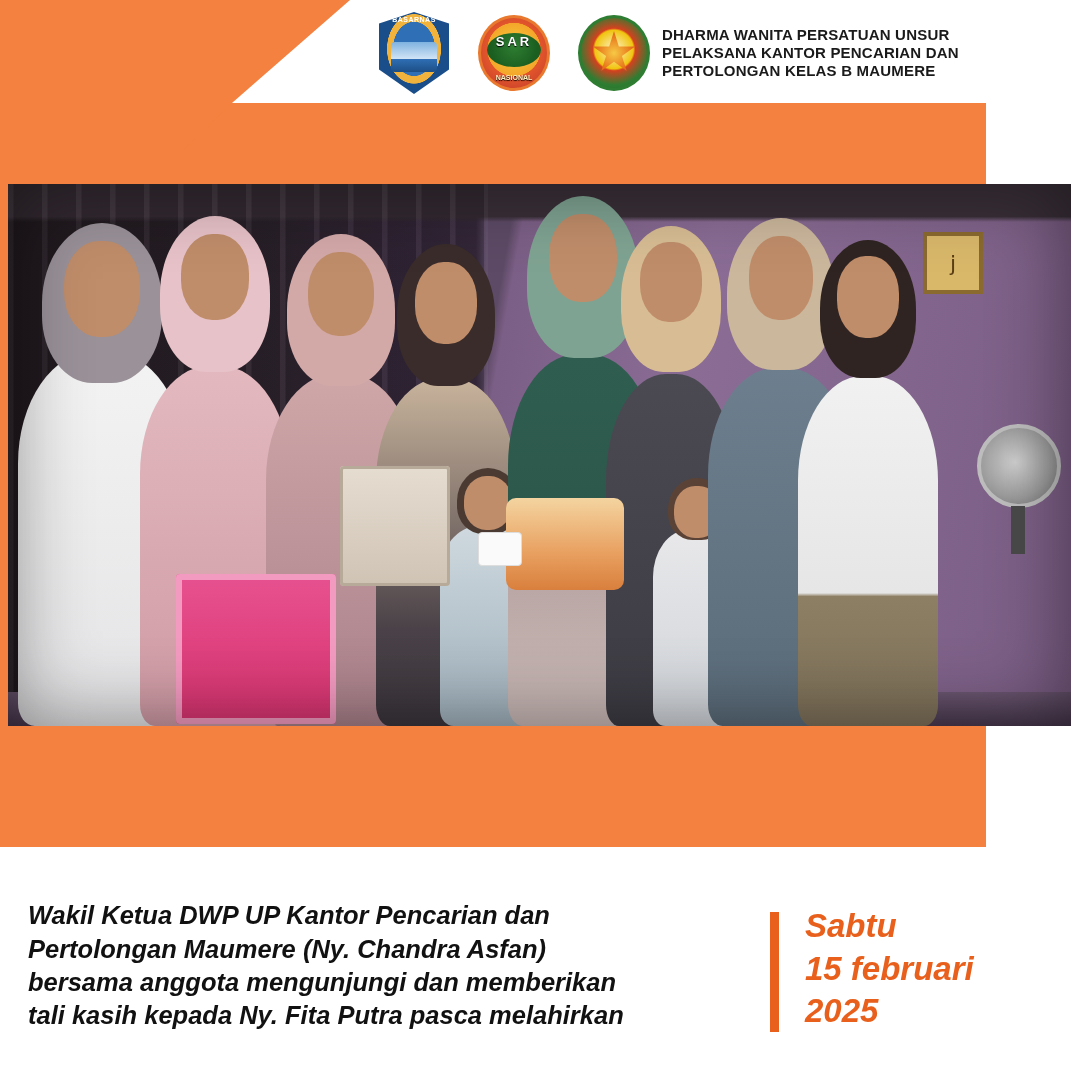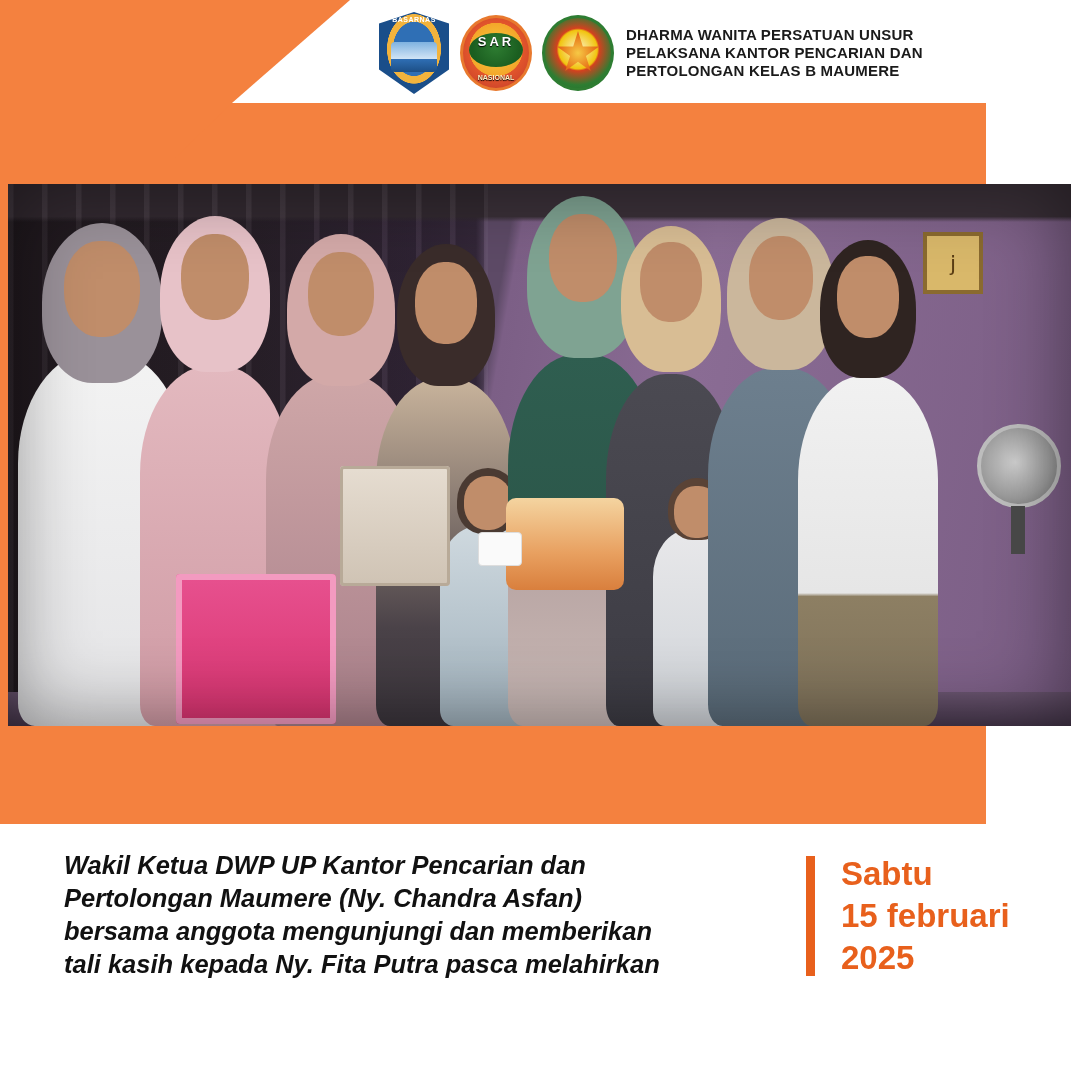--- a/index.html
+++ b/index.html
@@ -50,21 +50,21 @@
     background:#ffffff;
   }
 
   
   .header-content {
     position:absolute;
     left:378px; top:8px;
     width:640px; height:90px;
     display:flex; align-items:center; gap:12px;
   }
-  .logos { display:flex; align-items:center; gap:10px; }
+  .logos { display:flex; align-items:center; gap:28px; }
   .logo {
     width:72px; height:82px;
     position:relative;
     display:flex; align-items:center; justify-content:center;
   }
   .logo-basarnas {
     width:70px; height:82px;
     background:
       radial-gradient(ellipse at 50% 45%, #2f6fb5 0%, #2f6fb5 42%, #f2b33d 43%, #f2b33d 54%, #1a4e8a 55%);
     clip-path:polygon(50% 0%, 100% 14%, 100% 70%, 50% 100%, 0% 70%, 0% 14%);
@@ -189,41 +189,42 @@
   }
   .caption-photo-shadow {
     position:absolute; inset:0;
     box-shadow:inset 0 0 80px rgba(0,0,0,.45);
     pointer-events:none;
   }
 
   
   .caption {
     position:absolute;
-    left:0; top:824px; width:1080px; height:170px;
-    background:#ffffff;
-    display:flex; align-items:center;padding-left:36px;
+    left:0; top:862px; width:1080px; height:170px;
+    background:#ffffff;
+    display:flex; align-items:flex-end;
   }
   .caption-text {
     margin-left:28px; margin-top:12px;
     width:742px;
     font-size:25.5px;
     font-weight:bold;
     font-style:italic;
     line-height:1.3;
     color:#111111;
     white-space:pre-line;
   }
   .caption-rule {
     width:9px; height:120px; background:#e8601c; margin-top:14px;
   }
   .caption-date {
     margin-left:26px; margin-top:14px;
     font-size:33px;
     font-weight:bold;
+    font-style:italic;
     line-height:1.28;
     color:#e8601c;
     white-space:pre-line;
   }
 </style>
 </head>
 <body>
 
 <div class="poster">
 

